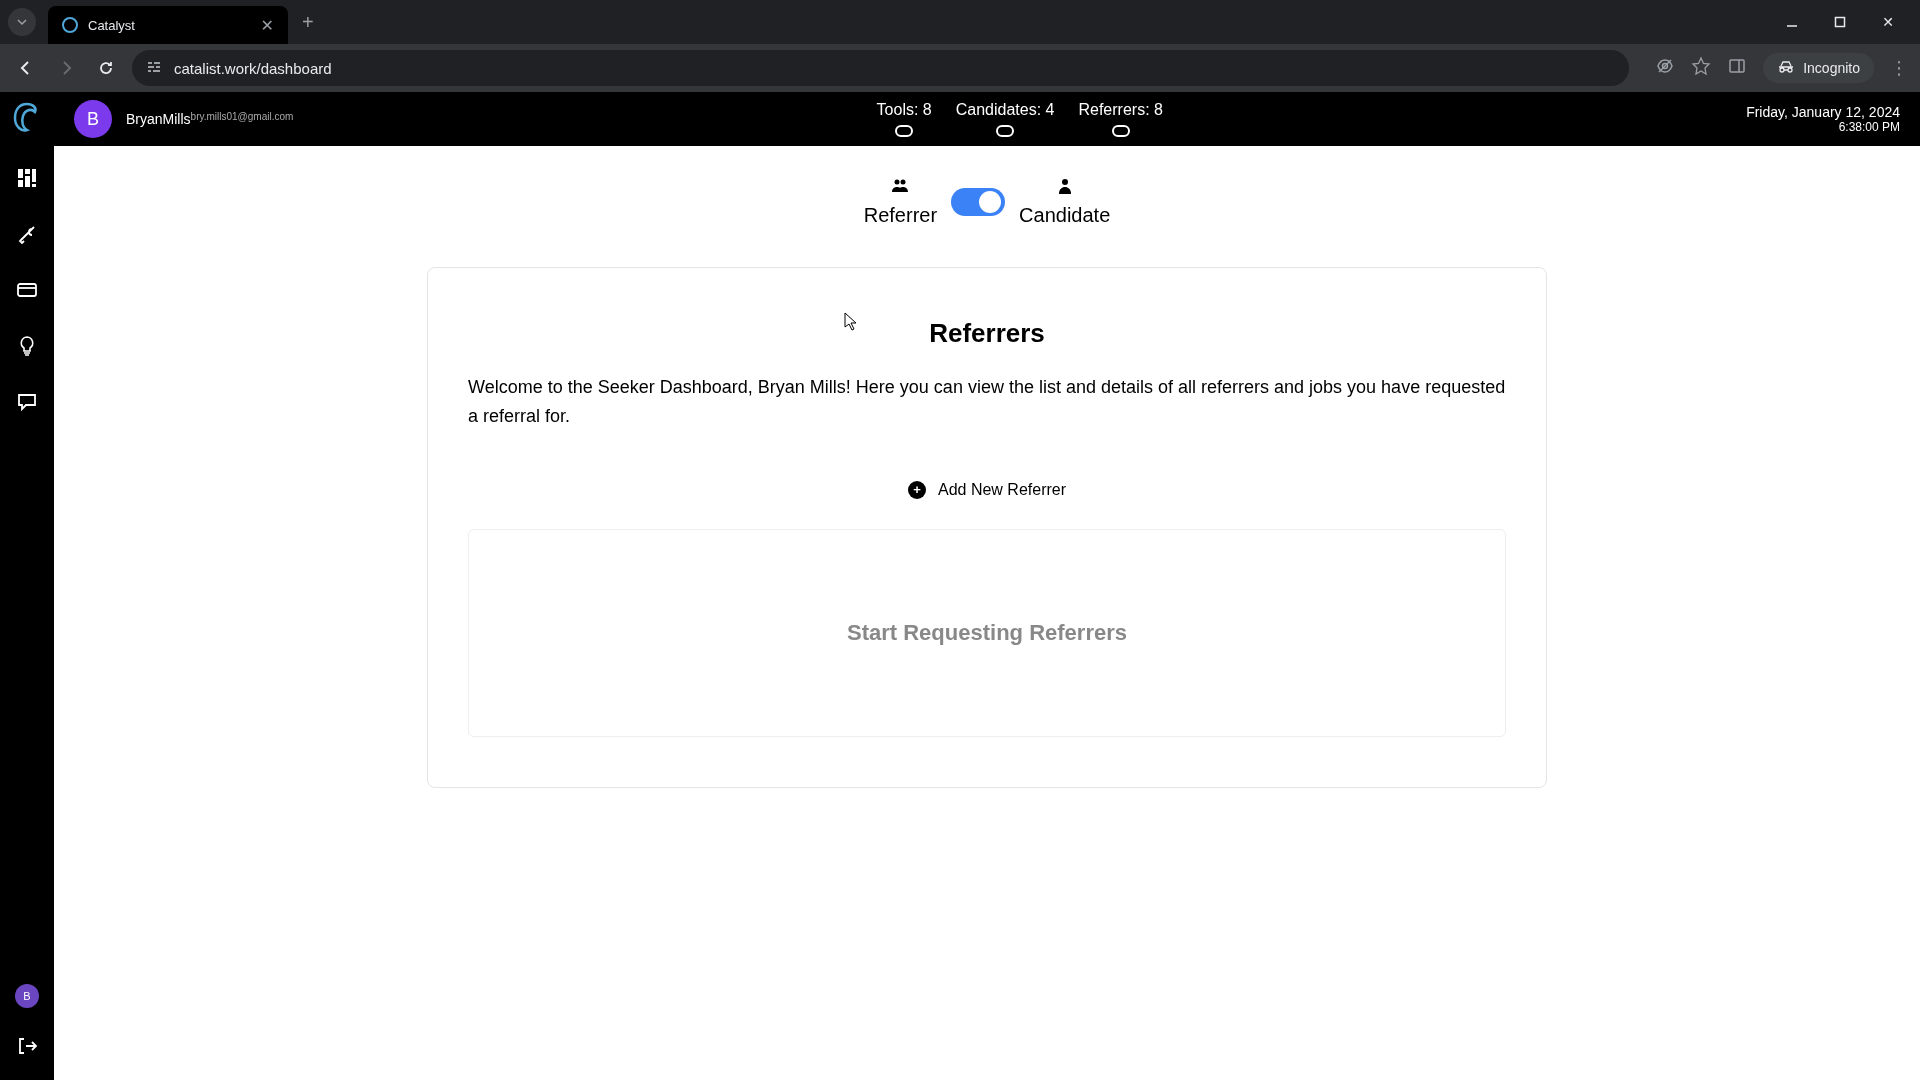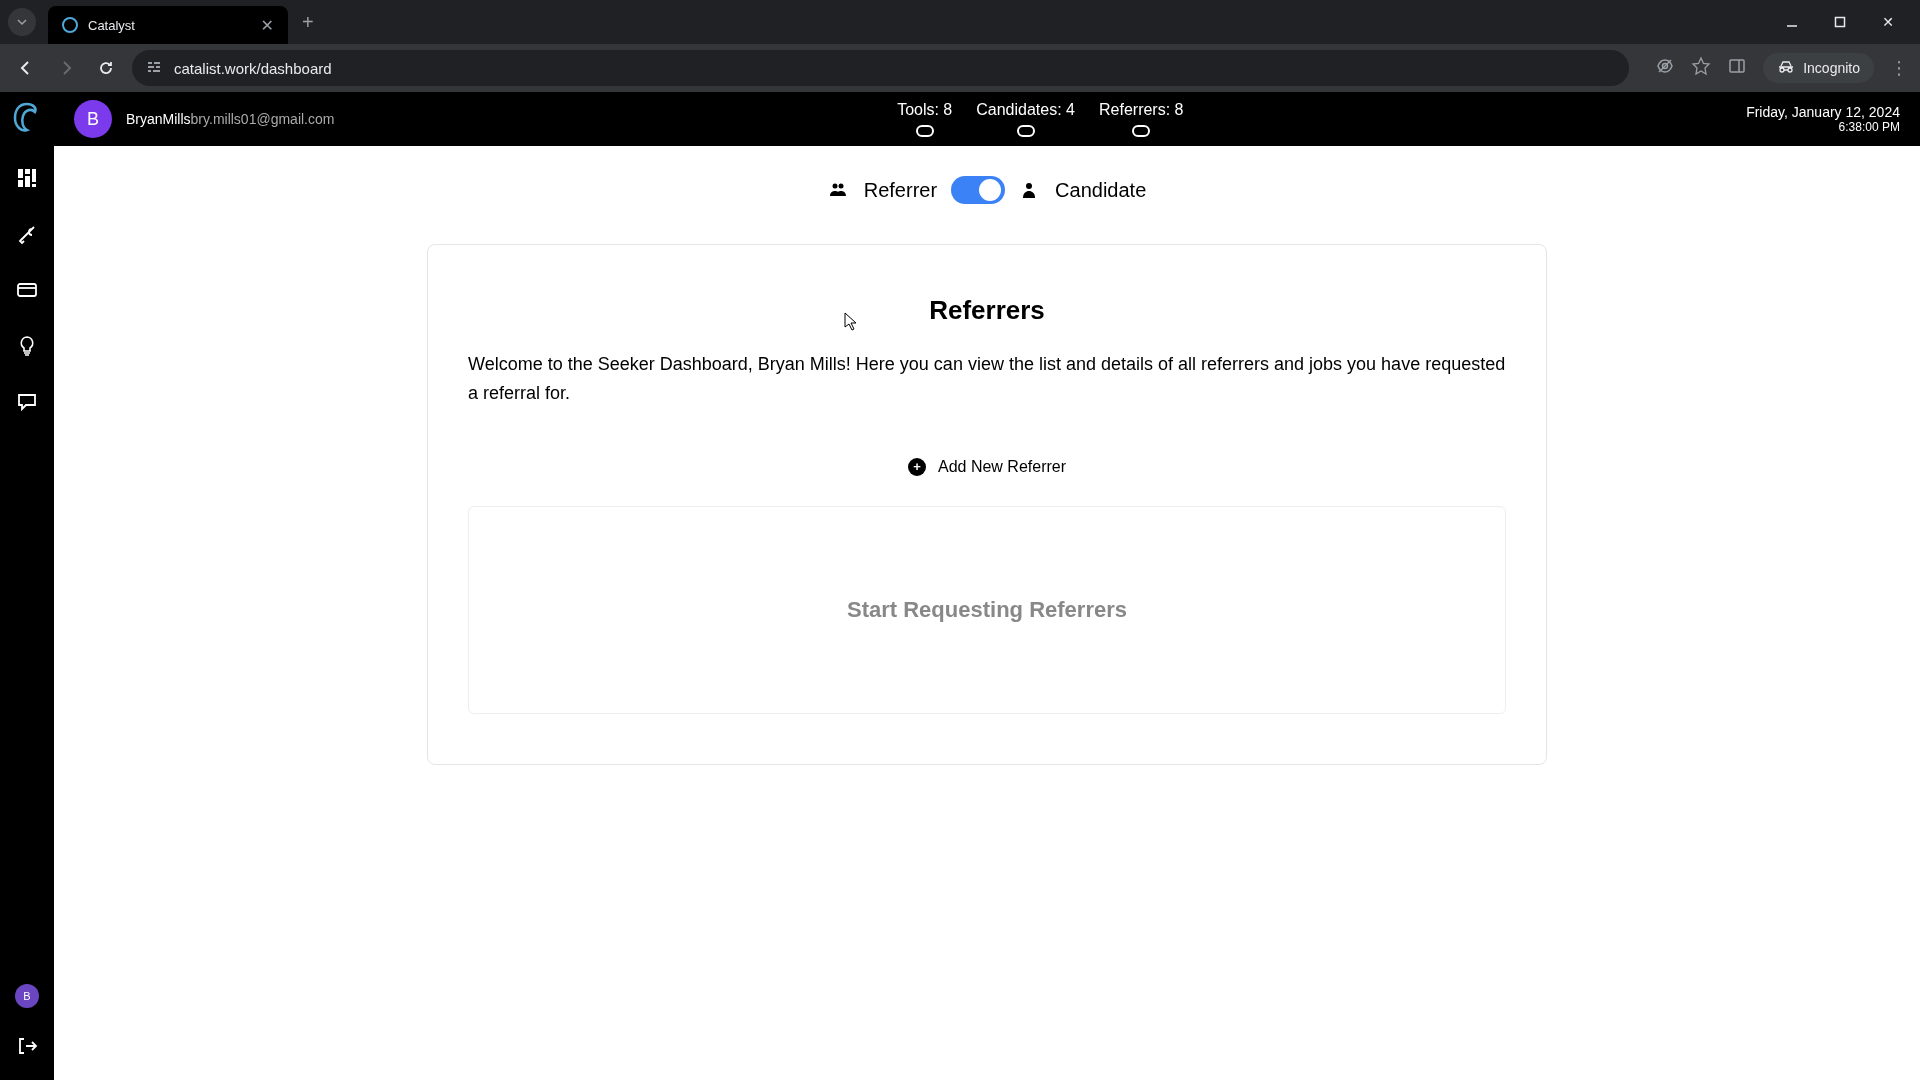--- a/index.html
+++ b/index.html
@@ -34,30 +34,30 @@
     .rail-icon { width: 28px; height: 28px; display: flex; align-items: center; justify-content: center; color: #fff; font-size: 20px; cursor: pointer; }
     .rail-bottom { margin-top: auto; display: flex; flex-direction: column; align-items: center; gap: 24px; padding-bottom: 20px; }
     .rail-avatar { width: 24px; height: 24px; border-radius: 50%; background: #6b46c1; color: #fff; display: flex; align-items: center; justify-content: center; font-size: 11px; }
     
     .main { flex: 1; display: flex; flex-direction: column; background: #fff; }
     .app-header { background: #000; height: 54px; display: flex; align-items: center; padding: 0 20px; color: #fff; }
     .user-block { display: flex; align-items: center; gap: 14px; }
     .user-avatar { width: 38px; height: 38px; border-radius: 50%; background: #7c3aed; display: flex; align-items: center; justify-content: center; font-size: 18px; font-weight: 500; }
     .user-info { display: flex; flex-direction: row; }
     .user-name { font-size: 14px; }
-    .user-email { font-size: 14px; color: #aaa; }
+    .user-email { font-size: 10px; color: #aaa; }
     .header-stats { margin: 0 auto; display: flex; gap: 24px; font-size: 16px; }
     .stat-item { display: flex; align-items: center; gap: 6px; flex-direction: column; }
     .stat-badge { width: 18px; height: 12px; border: 2px solid #fff; border-radius: 8px; display: inline-block; }
     .header-date { text-align: right; font-size: 14px; }
     .header-time { font-size: 12px; }
     
     .content { flex: 1; background: #fff; padding: 30px 0; overflow: auto; }
     .toggle-row { display: flex; justify-content: center; align-items: center; gap: 14px; margin-bottom: 40px; }
-    .toggle-label { display: flex; align-items: center; gap: 16px; font-size: 20px; font-weight: 500; }
+    .toggle-label { display: flex; align-items: center; gap: 8px; font-size: 20px; font-weight: 500; flex-direction: column; }
     .toggle-switch { width: 54px; height: 28px; background: #3b82f6; border-radius: 14px; position: relative; cursor: pointer; }
     .toggle-knob { width: 22px; height: 22px; background: #fff; border-radius: 50%; position: absolute; top: 3px; right: 4px; }
     
     .card { max-width: 1120px; margin: 0 auto; border: 1px solid #e5e5e5; border-radius: 8px; padding: 50px 40px; }
     .card h1 { text-align: center; font-size: 26px; font-weight: 700; margin-bottom: 24px; }
     .welcome { font-size: 18px; line-height: 1.6; margin-bottom: 50px; }
     .add-btn { display: flex; justify-content: center; align-items: center; gap: 12px; font-size: 16px; cursor: pointer; margin-bottom: 30px; }
     .add-icon { width: 18px; height: 18px; background: #000; color: #fff; border-radius: 50%; display: flex; align-items: center; justify-content: center; font-size: 13px; font-weight: bold; }
     .empty-box { border: 1px solid #eee; border-radius: 6px; padding: 90px 0; text-align: center; font-weight: bold; }
     .empty-text { font-size: 22px; color: #888; }

